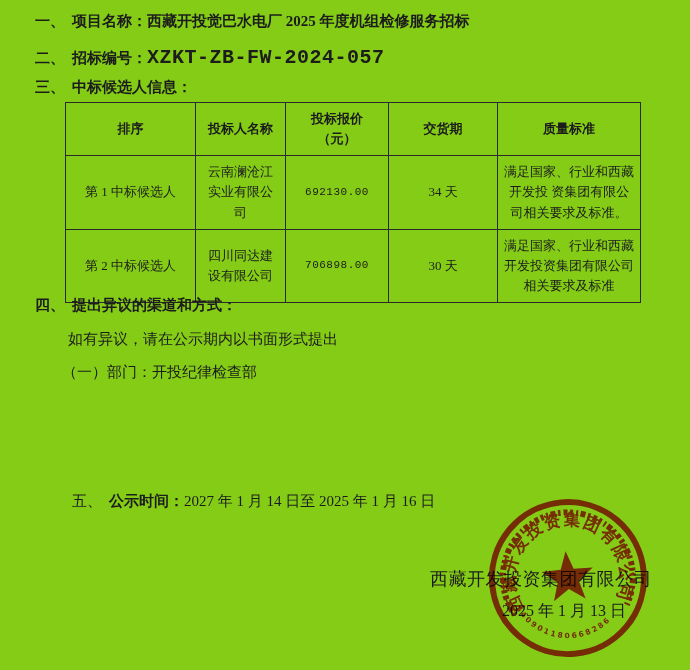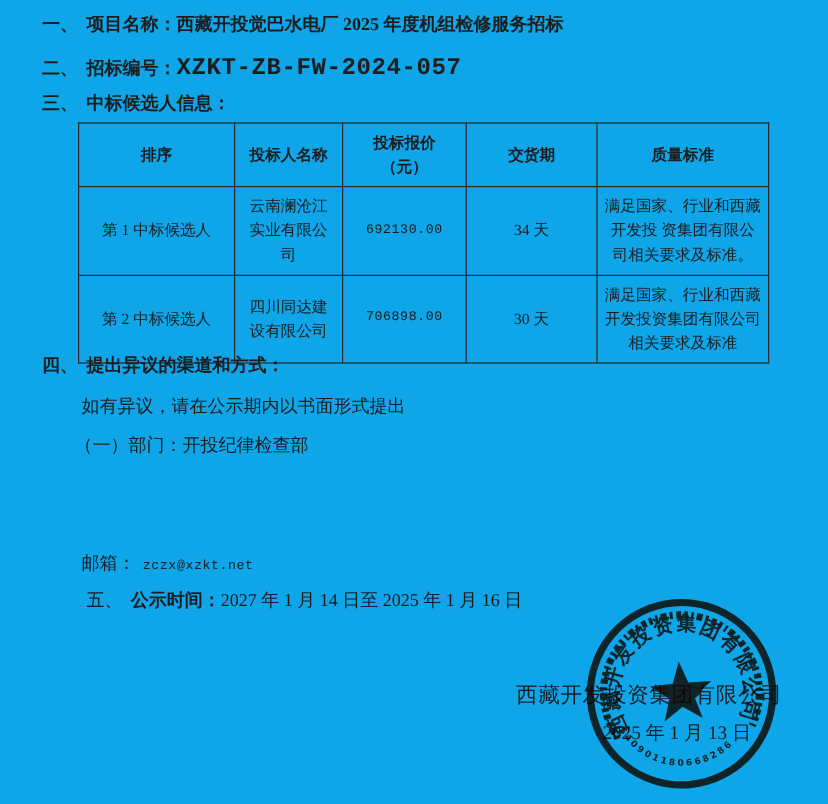--- a/index.html
+++ b/index.html
@@ -1,17 +1,17 @@
 <!DOCTYPE html>
 <html><head>
 <meta charset="utf-8">
 <style>
   html,body{margin:0;padding:0;background:#fff;}
   .page{
-    position:relative;width:690px;height:670px;background:#0ea5e9;
+    position:relative;width:690px;height:670px;background:#84cc16;
     font-family:"Liberation Serif","DejaVu Serif",serif;color:#1c1c1c;overflow:hidden;
   }
   .line{position:absolute;white-space:nowrap;font-size:15px;line-height:1.3;}
   .bold{font-weight:bold;}
   .no{margin-right:7px;}
   .mono{font-family:"Liberation Mono","DejaVu Sans Mono",monospace;font-size:11px;letter-spacing:.5px;}
   .mono-bold{font-family:"Liberation Mono","DejaVu Sans Mono",monospace;font-size:20px;font-weight:600;letter-spacing:.5px;}
 
   table.bid{
     position:absolute;left:65px;top:102px;width:575px;border-collapse:collapse;table-layout:fixed;
@@ -94,23 +94,20 @@
   </div>
 
   <div class="line" style="left:68px;top:330px;">如有异议，请在公示期内以书面形式提出</div>
 
   <div class="line" style="left:62px;top:363px;">
     <span>（一）部门：</span><span>开投纪律检查部</span>
   </div>
 
 
 
-  <div class="line" style="left:68px;top:461px;">
-    <span style="margin-right:6px;">邮箱：</span><span class="mono">zczx@xzkt.net</span>
-  </div>
 
   <div class="line" style="left:72px;top:492px;">
     <span class="no">五、</span><span class="bold">公示时间：</span><span>2027 年 1 月 14 日至 2025 年 1 月 16 日</span>
   </div>
 
   <div class="sig-company">西藏开发投资集团有限公司</div>
   <div class="sig-date">2025 年 1 月 13 日</div>
 
   <svg class="seal" viewBox="0 0 166 172">
 

